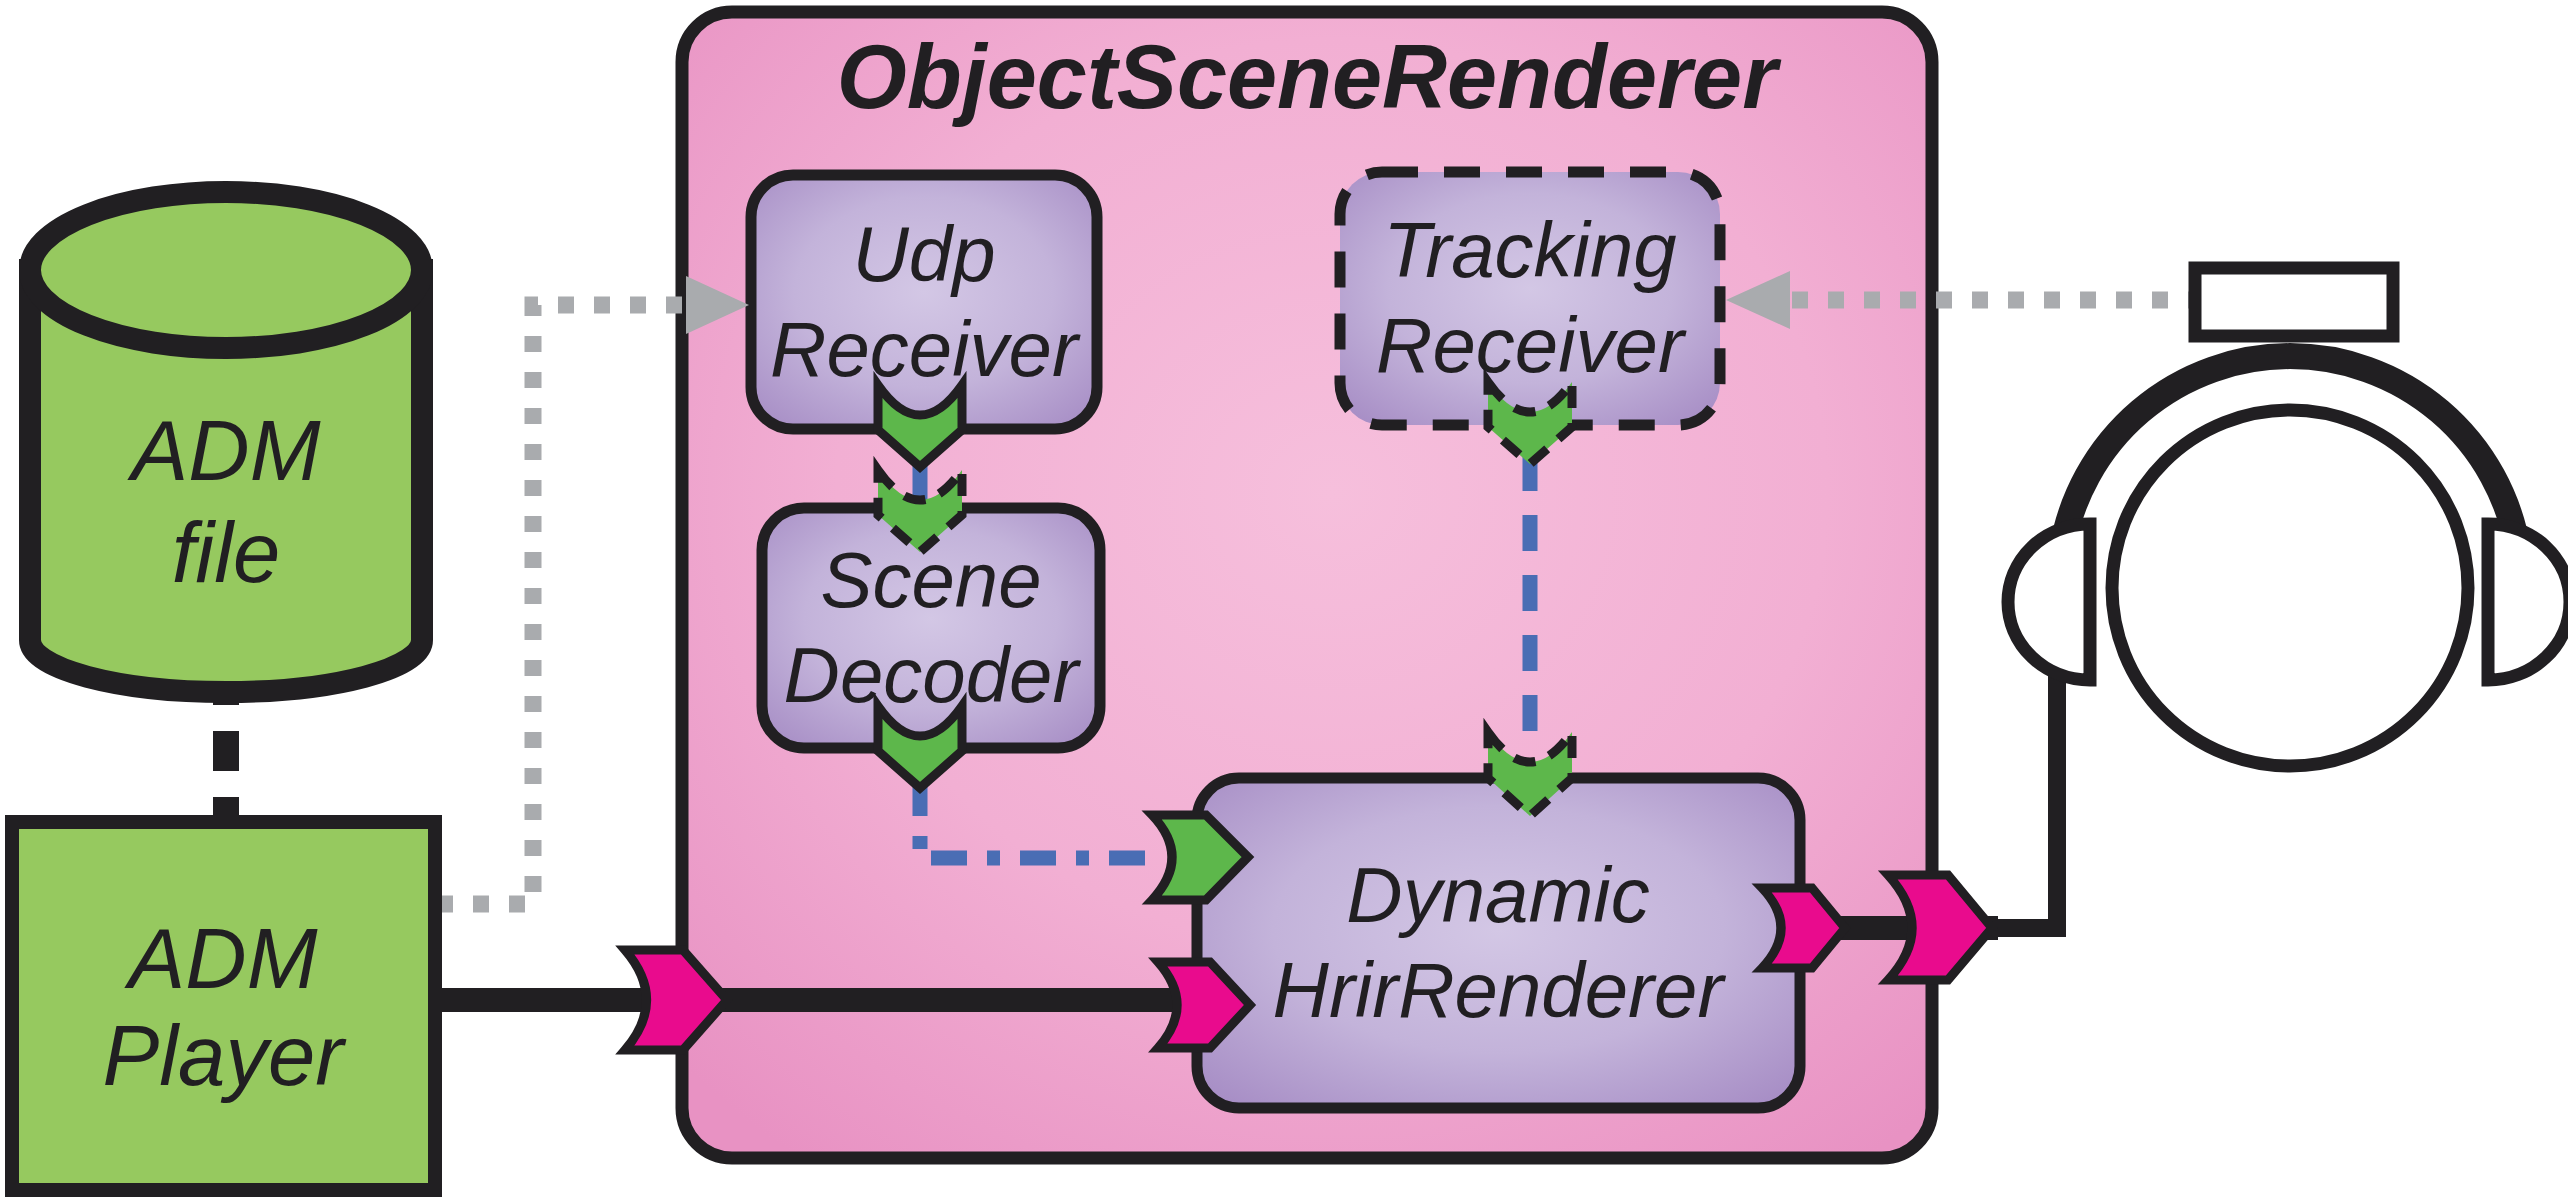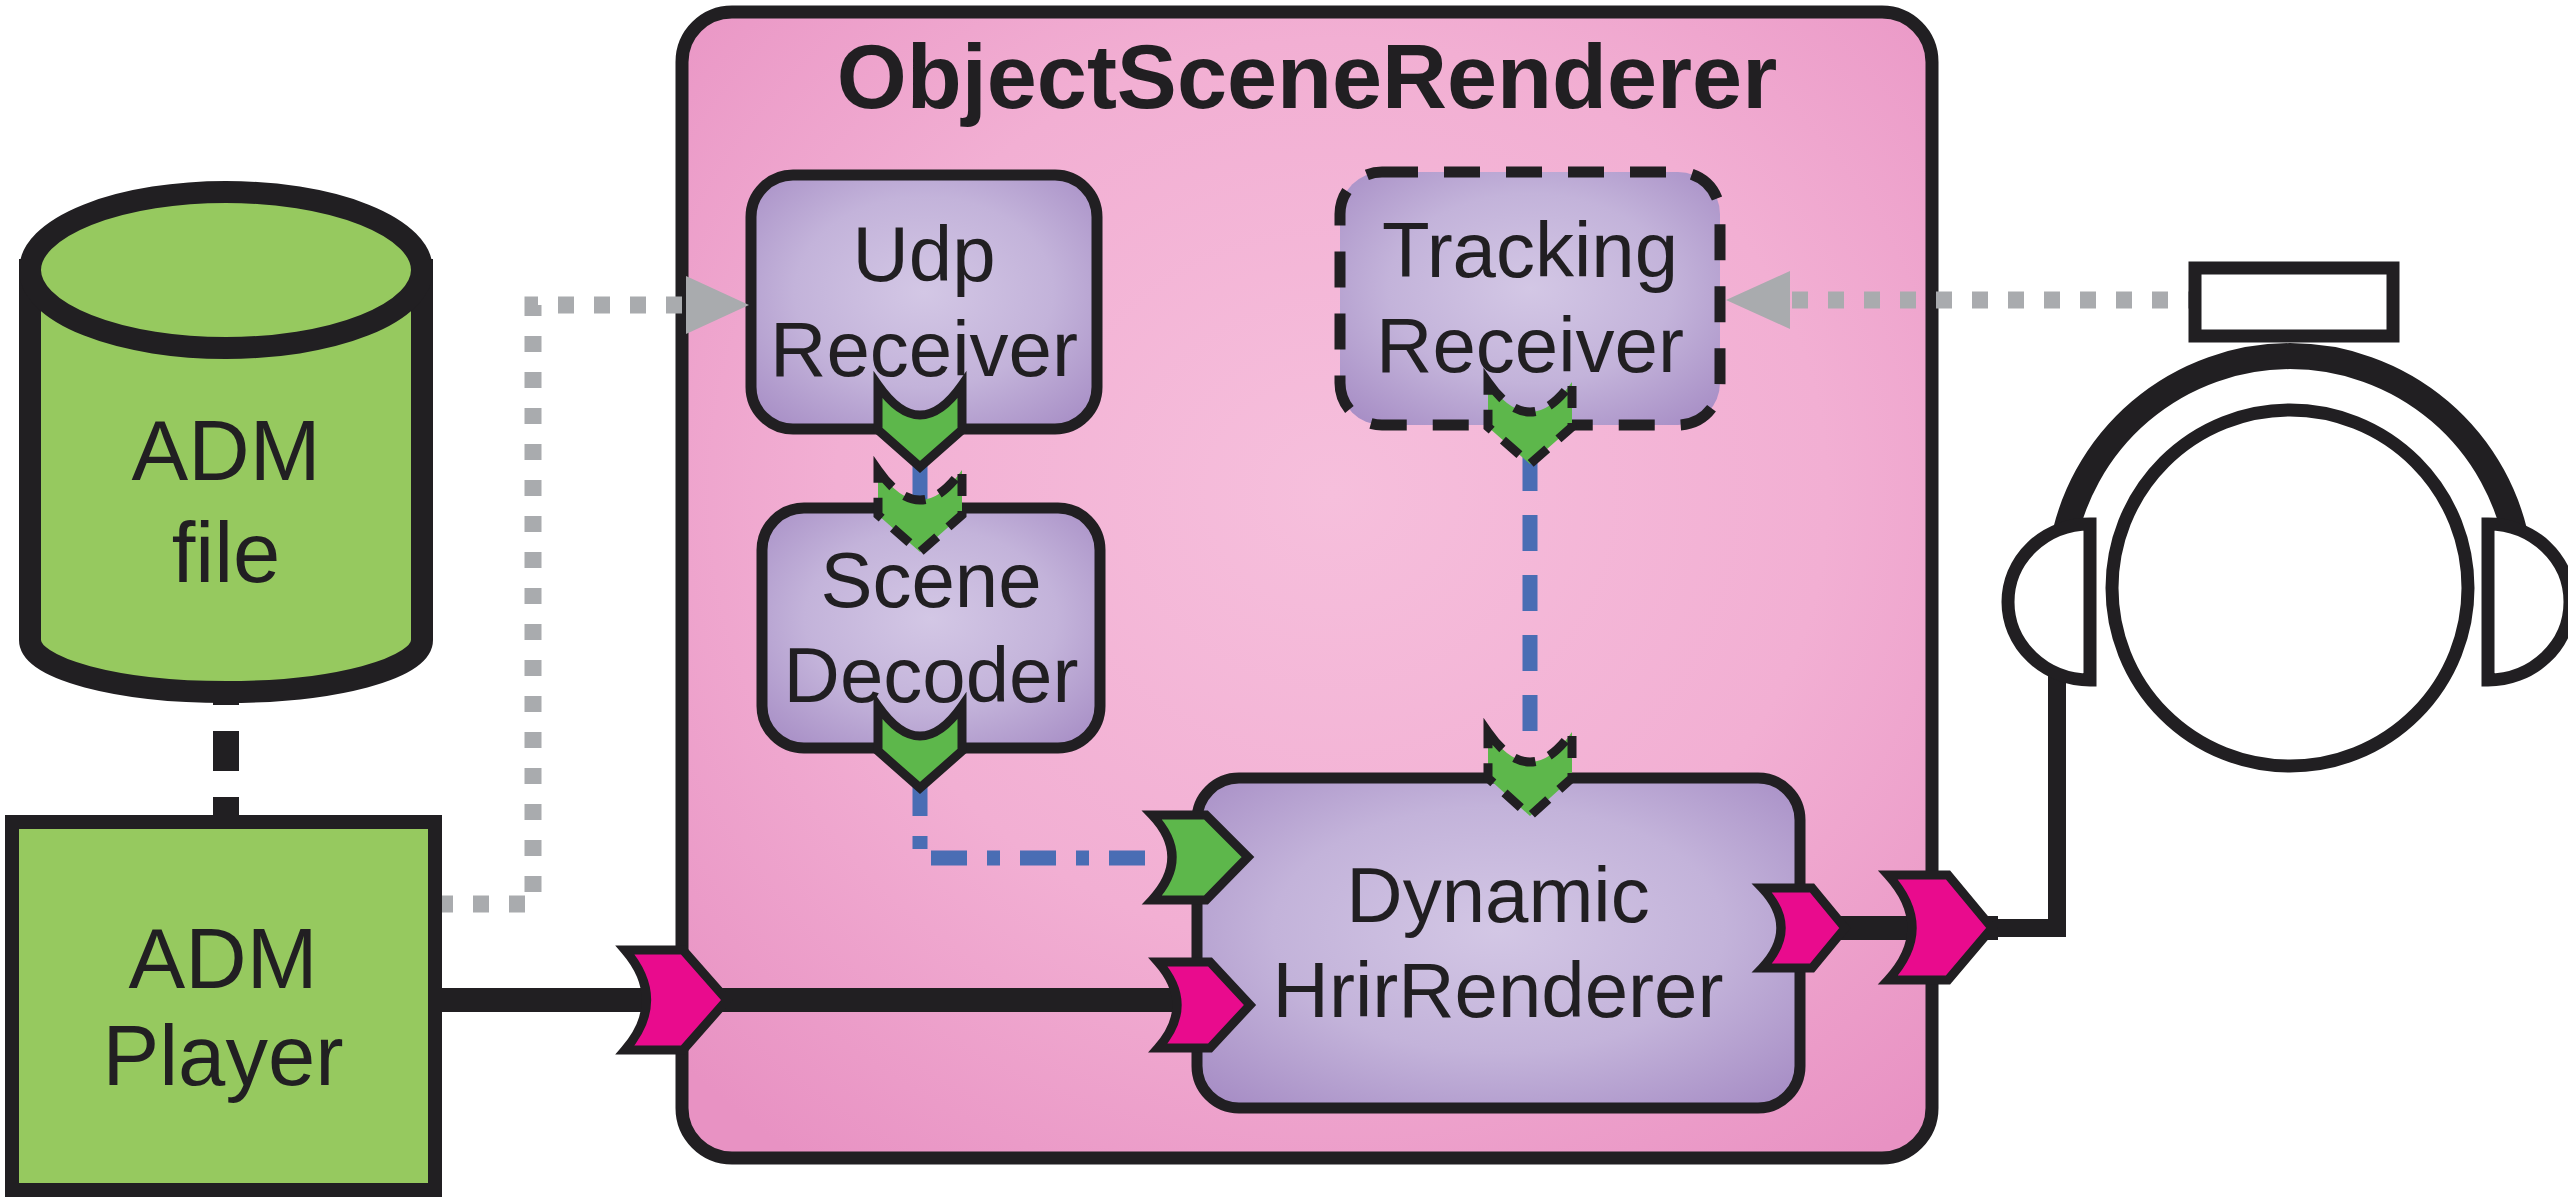--- a/index.html
+++ b/index.html
@@ -1,20 +1,21 @@
 <!DOCTYPE html>
 <html style="--ink: #211f22; --box-green: #96c95f; --chevron-green: #5db74b; --magenta: #e90b8d; --blue: #4a6db4; --gray: #a9abae; --pink-center: #f6bfdc; --pink-mid: #f2afd3; --pink-edge: #e892c3; --purple-center: #d3c7e5; --purple-mid: #c3b3da; --purple-edge: #a88fc6; --white: #ffffff;"><head>
 <meta charset="utf-8">
 <style>
   html,body{margin:0;padding:0;background:#ffffff;}
   .stage{
     position:relative;
     width:2568px;height:1198px;
     background:#ffffff;
     font-family:"Liberation Sans", sans-serif;
+    font-style:italic;
   }
   svg{display:block;}
   text{font-family:"Liberation Sans", sans-serif; fill:var(--ink);}
   .node-label{font-size:78px;}
   .big-label{font-size:85px;}
   .title-label{font-size:90px;font-weight:700;}
 </style>
 </head>
 <body>
 

